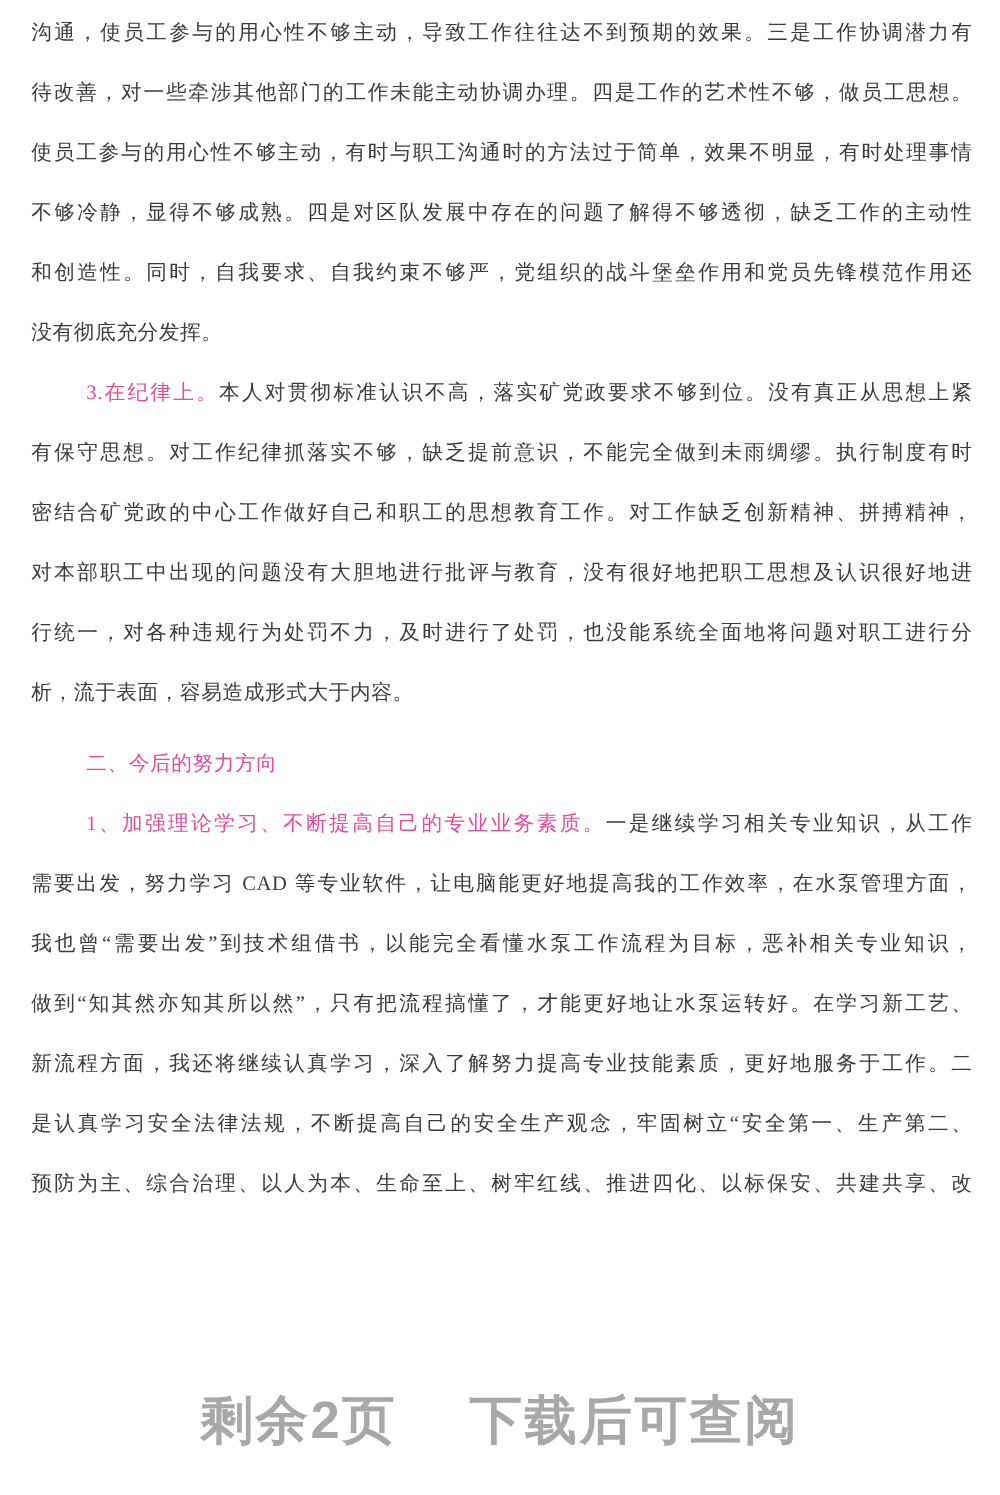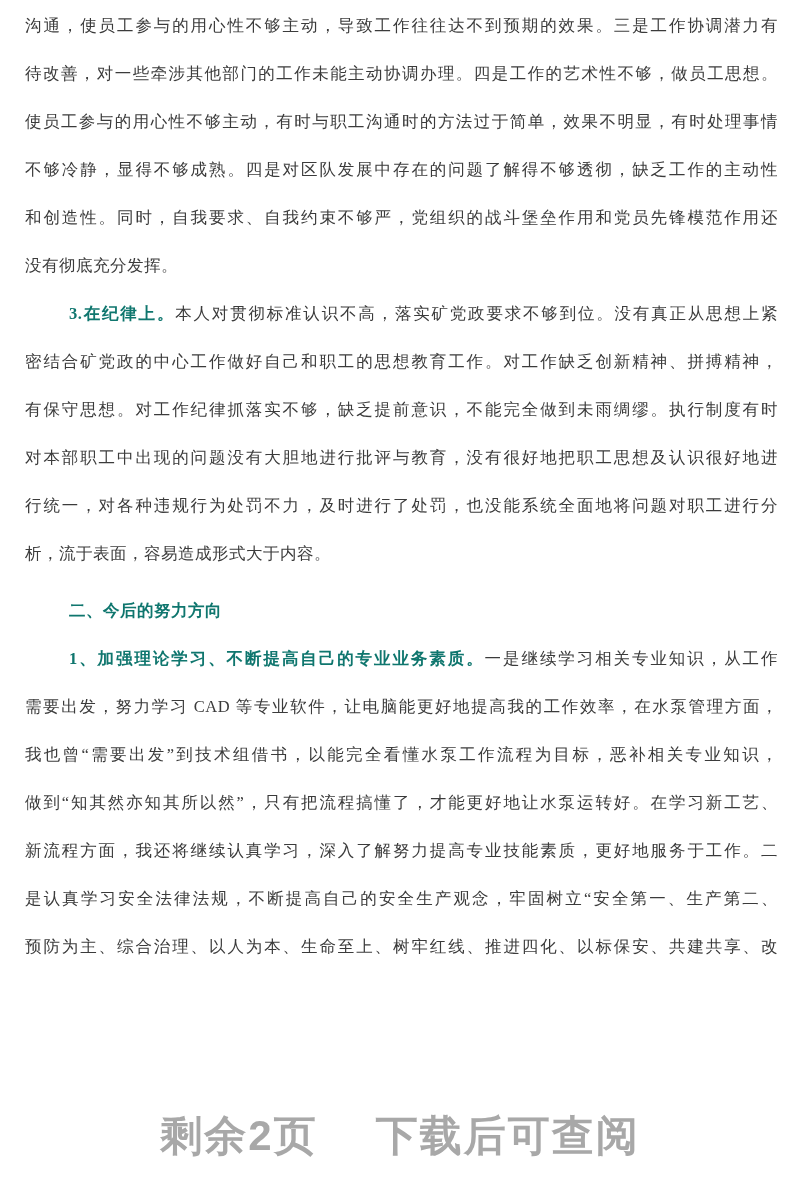--- a/index.html
+++ b/index.html
@@ -33,22 +33,22 @@
     text-align: left;
     text-align-last: left;
   }
   .line.indent {
     text-indent: 44px;
   }
   .line.heading {
     margin-top: 9px;
   }
   .bold {
-    font-weight: bold;
-    color: #0f766e;
+    font-weight: normal;
+    color: #ec4899;
   }
   .watermark {
     position: absolute;
     left: 0;
     top: 1108px;
     width: 100%;
     text-align: center;
     font-family: "Liberation Sans", "DejaVu Sans", sans-serif;
     font-weight: bold;
     font-size: 42px;
@@ -64,22 +64,22 @@
 
 <div class="page">
   <div class="content" id="content">
       <div class="line"><span>沟通，使员工参与的用心性不够主动，导致工作往往达不到预期的效果。三是工作协调潜力有</span></div>
       <div class="line"><span>待改善，对一些牵涉其他部门的工作未能主动协调办理。四是工作的艺术性不够，做员工思想。</span></div>
       <div class="line"><span>使员工参与的用心性不够主动，有时与职工沟通时的方法过于简单，效果不明显，有时处理事情</span></div>
       <div class="line"><span>不够冷静，显得不够成熟。四是对区队发展中存在的问题了解得不够透彻，缺乏工作的主动性</span></div>
       <div class="line"><span>和创造性。同时，自我要求、自我约束不够严，党组织的战斗堡垒作用和党员先锋模范作用还</span></div>
       <div class="line no-just"><span>没有彻底充分发挥。</span></div>
       <div class="line indent"><span class="bold">3.在纪律上。</span><span>本人对贯彻标准认识不高，落实矿党政要求不够到位。没有真正从思想上紧</span></div>
+      <div class="line"><span>有保守思想。对工作纪律抓落实不够，缺乏提前意识，不能完全做到未雨绸缪。执行制度有时</span></div>
       <div class="line"><span>密结合矿党政的中心工作做好自己和职工的思想教育工作。对工作缺乏创新精神、拼搏精神，</span></div>
-      <div class="line"><span>有保守思想。对工作纪律抓落实不够，缺乏提前意识，不能完全做到未雨绸缪。执行制度有时</span></div>
       <div class="line"><span>对本部职工中出现的问题没有大胆地进行批评与教育，没有很好地把职工思想及认识很好地进</span></div>
       <div class="line"><span>行统一，对各种违规行为处罚不力，及时进行了处罚，也没能系统全面地将问题对职工进行分</span></div>
       <div class="line no-just"><span>析，流于表面，容易造成形式大于内容。</span></div>
       <div class="line no-just indent heading"><span class="bold">二、今后的努力方向</span></div>
       <div class="line indent"><span class="bold">1、加强理论学习、不断提高自己的专业业务素质。</span><span>一是继续学习相关专业知识，从工作</span></div>
       <div class="line"><span>需要出发，努力学习 CAD 等专业软件，让电脑能更好地提高我的工作效率，在水泵管理方面，</span></div>
       <div class="line"><span>我也曾“需要出发”到技术组借书，以能完全看懂水泵工作流程为目标，恶补相关专业知识，</span></div>
       <div class="line"><span>做到“知其然亦知其所以然”，只有把流程搞懂了，才能更好地让水泵运转好。在学习新工艺、</span></div>
       <div class="line"><span>新流程方面，我还将继续认真学习，深入了解努力提高专业技能素质，更好地服务于工作。二</span></div>
       <div class="line"><span>是认真学习安全法律法规，不断提高自己的安全生产观念，牢固树立“安全第一、生产第二、</span></div>

